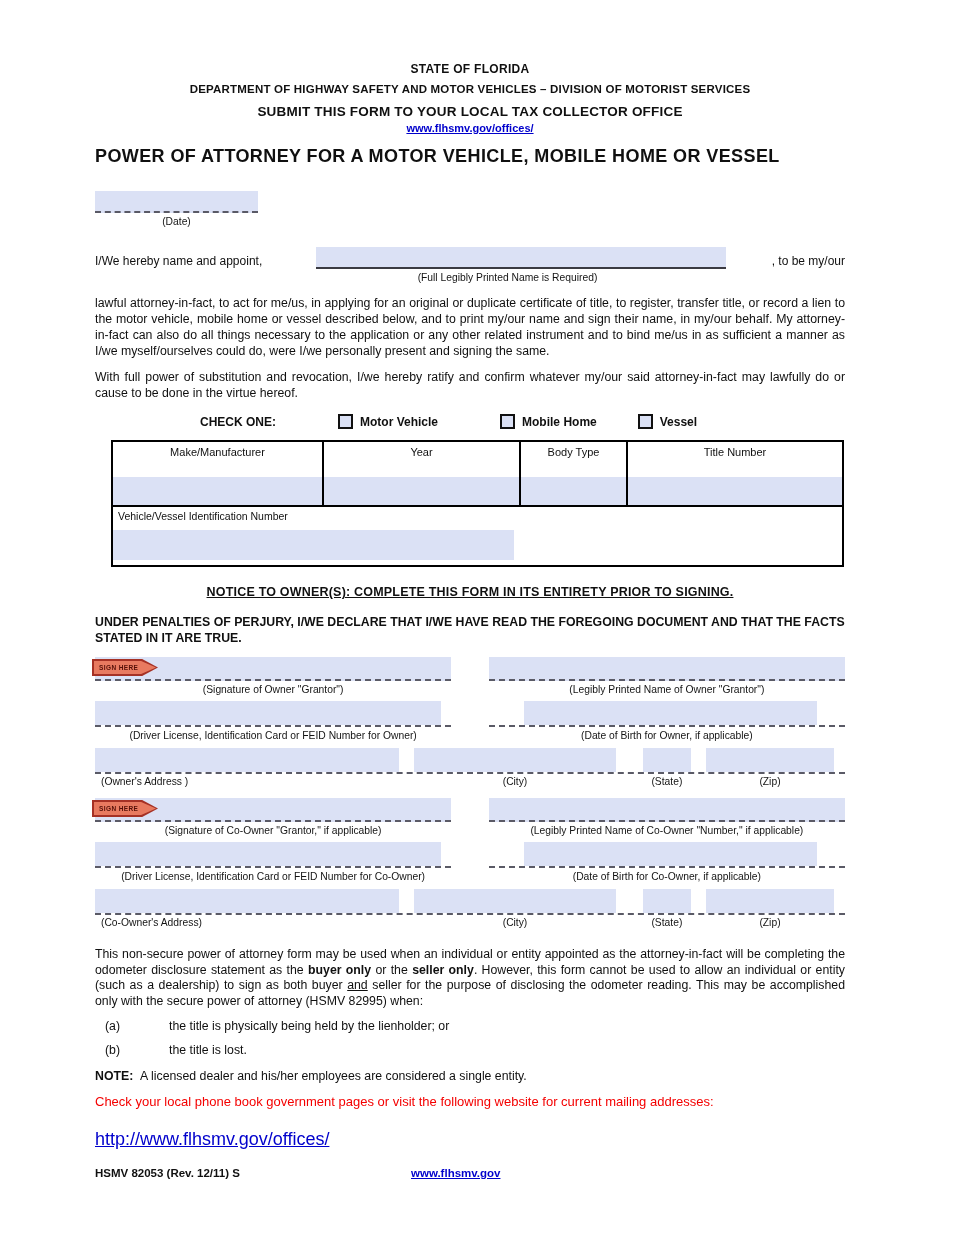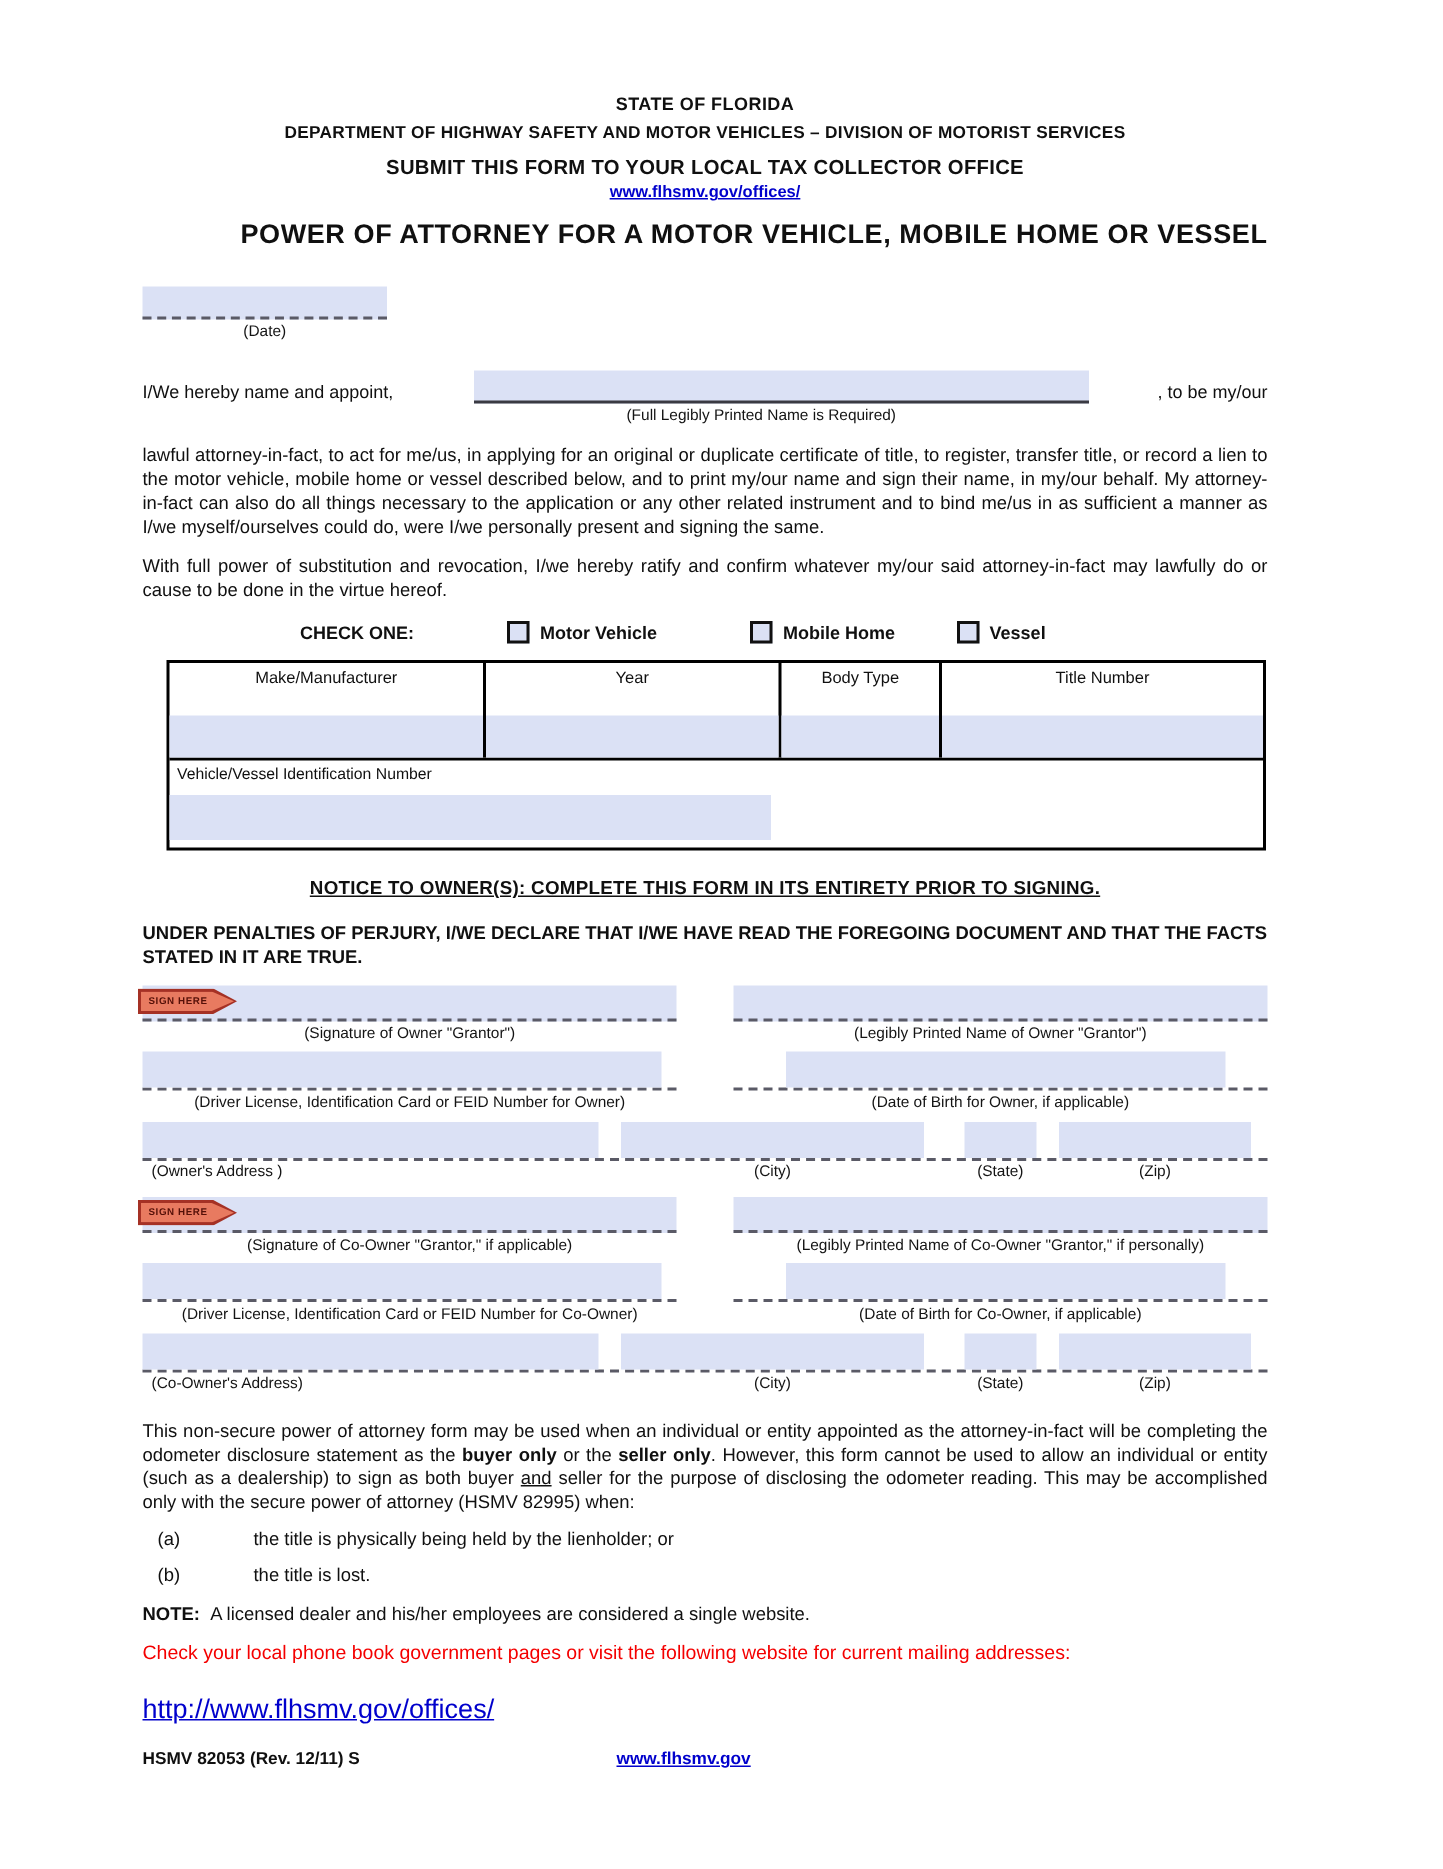--- a/index.html
+++ b/index.html
@@ -11,21 +11,21 @@
   }
   .content { position:absolute; left:95px; top:62px; width:750px; }
 
   
   .hdr { text-align:center; }
   .hdr-state { font-size:12px; font-weight:700; letter-spacing:.3px; }
   .hdr-dept  { font-size:11.5px; font-weight:700; margin-top:7px; letter-spacing:.2px; }
   .hdr-submit{ font-size:13.5px; font-weight:700; margin-top:9px; letter-spacing:.2px; }
   .hdr-link  { font-size:11px; font-weight:700; margin-top:3px; }
   a.blue-link { color:#0000cc; text-decoration:underline; cursor:pointer; }
-  .form-title { font-size:18px; font-weight:700; margin-top:12px; text-align:right; letter-spacing:.4px; }
+  .form-title { font-size:18px; font-weight:700; margin-top:12px; text-align:left; letter-spacing:.4px; }
 
   
   .fill { background:#dbe1f5; }
   .dashed-b { border-bottom:2px dashed #5a5a66; }
   .solid-b  { border-bottom:2px solid #3a3a42; }
   .sub-label { font-size:10.3px; color:#141414; margin-top:3px; }
 
   
   .date-wrap { margin-top:24px; width:163px; }
   .date-field { height:22px; }
@@ -240,21 +240,21 @@
               </div>
           </div>
           <div class="fbox fill dashed-b"></div>
         </div>
         <div class="half-r">
           <div class="fbox fill dashed-b"></div>
         </div>
       </div>
       <div class="lbl-row">
         <div class="half-l sub-label t-center">(Signature of Co-Owner "Grantor," if applicable)</div>
-        <div class="half-r sub-label t-center">(Legibly Printed Name of Co-Owner "Grantor," if personally)</div>
+        <div class="half-r sub-label t-center">(Legibly Printed Name of Co-Owner "Number," if applicable)</div>
       </div>
 
       <div class="pair-row">
         <div class="half-l dashed-b">
             <div class="fbox fill dl-box"></div>
           </div>
         <div class="half-r dashed-b">
             <div class="fbox fill dob-box"></div>
           </div>
       </div>
@@ -288,21 +288,21 @@
     <div class="list-item">
       <span class="li-key">(a)</span>
       <span>the title is physically being held by the lienholder; or</span>
     </div>
     <div class="list-item">
       <span class="li-key">(b)</span>
       <span>the title is lost.</span>
     </div>
 
     <div class="note-line">
-      <span class="note-label">NOTE:  </span><span>A licensed dealer and his/her employees are considered a single website.</span>
+      <span class="note-label">NOTE:  </span><span>A licensed dealer and his/her employees are considered a single entity.</span>
     </div>
 
     <div class="red-line">Check your local phone book government pages or visit the following website for current mailing addresses:</div>
     <div class="red-link">
       <a class="blue-link">http://www.flhsmv.gov/offices/</a>
     </div>
 
     <div class="footer-row">
       <span class="footer-form">HSMV 82053 (Rev. 12/11) S</span>
       <a class="blue-link">www.flhsmv.gov</a>

